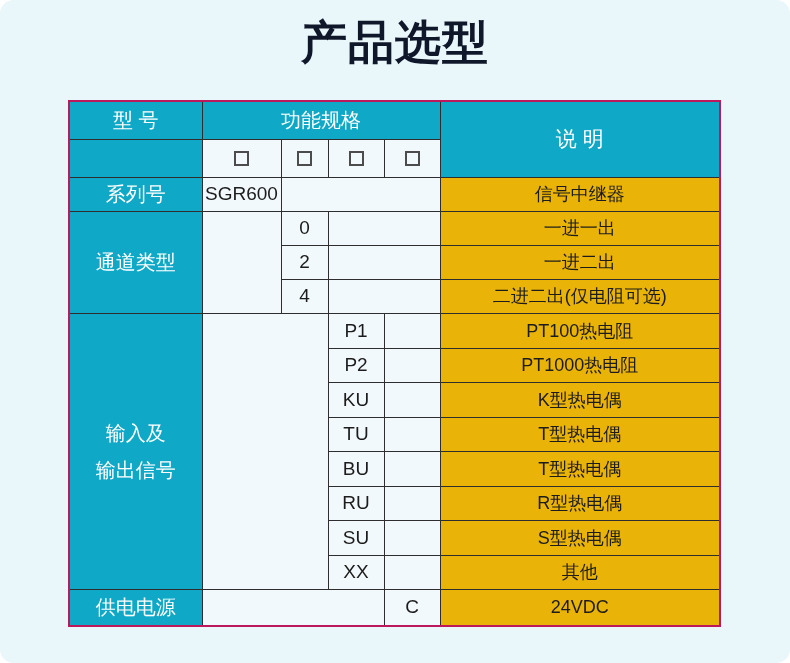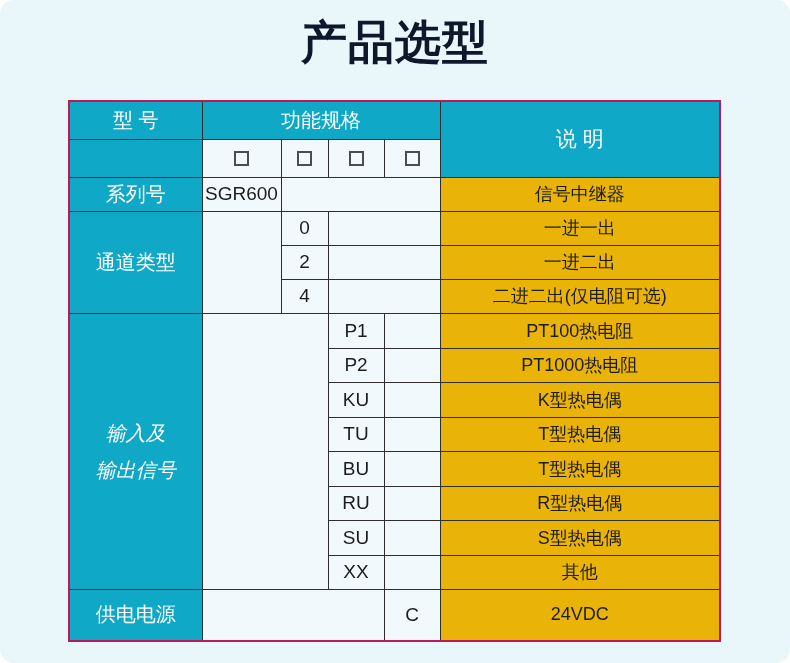--- a/index.html
+++ b/index.html
@@ -29,21 +29,21 @@
   .sel-table td.teal {
     background:#0FA8C6; color:#ffffff; font-size:20px;
   }
   .sel-table td.desc { background:#eab308; }
   .sel-table td.teal.desc { background:#0FA8C6; font-size:21px; }
   .sel-table td.code { font-size:19px; }
   .cb {
     display:inline-block; width:15px; height:15px;
     border:2px solid #4C4C4C; background:transparent; vertical-align:middle;
   }
-  .io-label div { line-height:1.1;font-style:italic; }
+  .io-label div { line-height:1.1; }
   .io-label div + div { margin-top:15px;text-align:center; }
 </style>
 </head>
 <body>
 
 <div class="page">
   <div class="title">产品选型</div>
 
   <table class="sel-table">
     <colgroup>
@@ -134,21 +134,21 @@
       <td class="code">SU</td>
       <td></td>
       <td class="desc">S型热电偶</td>
     </tr>
     <tr style="height:34px">
       <td class="code">XX</td>
       <td></td>
       <td class="desc">其他</td>
     </tr>
 
-    <tr style="height:52px">
+    <tr style="height:37px">
       <td class="teal">供电电源</td>
       <td colspan="3"></td>
       <td class="code">C</td>
       <td class="desc">24VDC</td>
     </tr>
   </tbody>
     </table>
 </div>
 
 </body></html>

